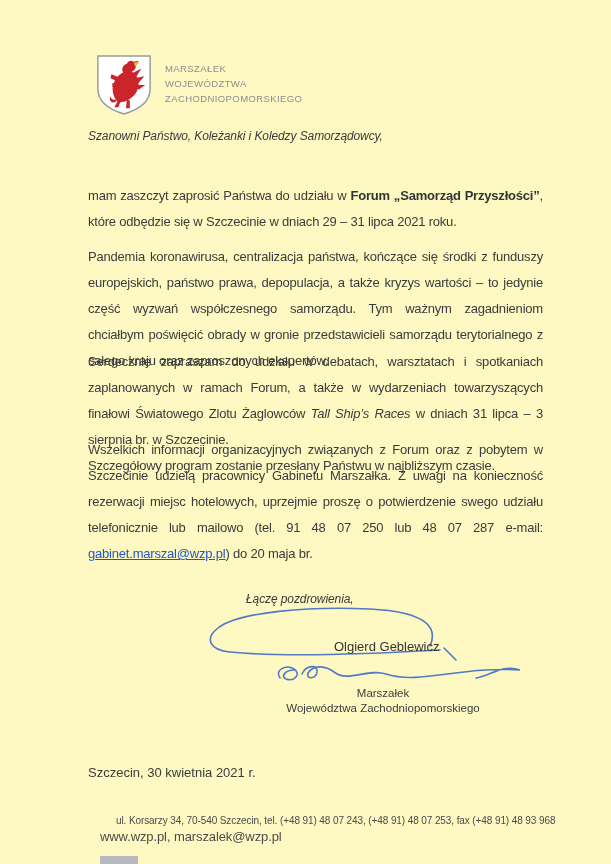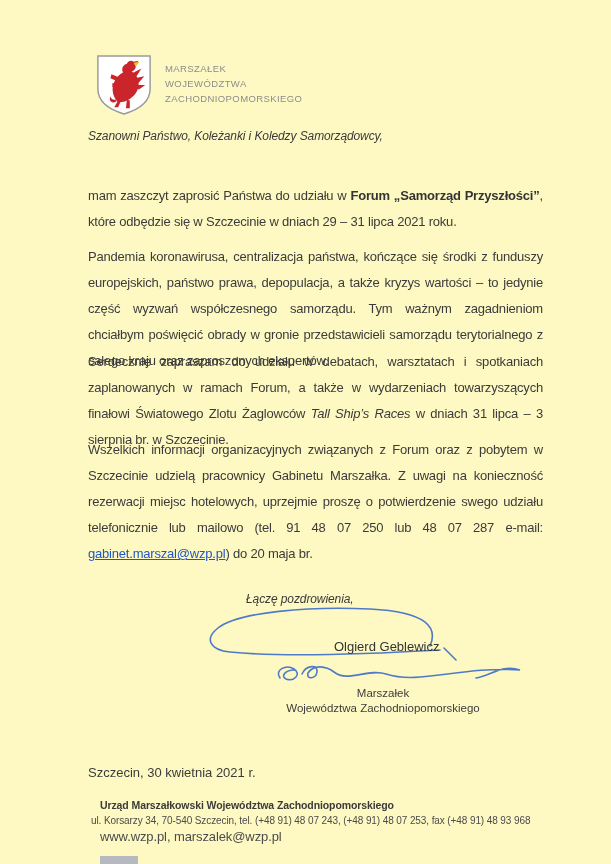--- a/index.html
+++ b/index.html
@@ -85,21 +85,21 @@
 
   
   .footer-org{
     top:799px;left:100px;
     font-size:10.5px;
     font-weight:bold;
     color:#3a3a3a;
     letter-spacing:-0.1px;
   }
   .footer-address{
-    top:815px;left:91px;
+    top:815px;left:116px;
     font-size:10px;
     color:#4b4b4b;
     letter-spacing:-0.1px;
   }
   .footer-web{
     top:829px;left:100px;
     font-size:13px;
     color:#4b4b4b;
     letter-spacing:-0.1px;
   }
@@ -141,20 +141,21 @@
   <div class="abs salutation">Szanowni Państwo, Koleżanki i Koledzy Samorządowcy,</div>
 
   <div class="abs para" style="top:183px">
     <span>mam zaszczyt zaprosić Państwa do udziału w </span><b>Forum „Samorząd Przyszłości”</b><span>, które odbędzie się w Szczecinie w dniach 29 – 31 lipca 2021 roku.</span>
   </div>
 
   <div class="abs para" style="top:244px">Pandemia koronawirusa, centralizacja państwa, kończące się środki z funduszy europejskich, państwo prawa, depopulacja, a także kryzys wartości – to jedynie część wyzwań współczesnego samorządu. Tym ważnym zagadnieniom chciałbym poświęcić obrady w gronie przedstawicieli samorządu terytorialnego z całego kraju oraz zaproszonych ekspertów.</div>
 
   <div class="abs para" style="top:349px">
     <div><span>Serdecznie zapraszam do udziału w debatach, warsztatach i spotkaniach zaplanowanych w ramach Forum, a także w wydarzeniach towarzyszących finałowi Światowego Zlotu Żaglowców </span><span class="em-it">Tall Ship’s Races</span><span> w dniach 31 lipca – 3 sierpnia br. w Szczecinie.</span></div>
+    <div class="noj">Szczegółowy program zostanie przesłany Państwu w najbliższym czasie.</div>
   </div>
 
   <div class="abs para" style="top:437px">
     <span>Wszelkich informacji organizacyjnych związanych z Forum oraz z pobytem w Szczecinie udzielą pracownicy Gabinetu Marszałka. Z uwagi na konieczność rezerwacji miejsc hotelowych, uprzejmie proszę o potwierdzenie swego udziału telefonicznie lub mailowo (tel. 91 48 07 250 lub 48 07 287 e-mail: </span><a class="mail-link" href="#">gabinet.marszal@wzp.pl</a><span>) do 20 maja br.</span>
   </div>
 
 
   <div class="abs closing">Łączę pozdrowienia,</div>
 
   <svg class="sig-svg" viewBox="0 0 340 92" aria-hidden="true">
@@ -167,19 +168,18 @@
   </svg>
 
   <div class="abs signer-name">Olgierd Geblewicz</div>
   <div class="abs signer-title">
     <div>Marszałek</div>
     <div>Województwa Zachodniopomorskiego</div>
   </div>
 
   <div class="abs dateline">Szczecin, 30 kwietnia 2021 r.</div>
 
-  <div class="abs footer-org">Urząd Marszałkowski Województwa Zachodniopomorskiego</div>
   <div class="abs footer-address">ul. Korsarzy 34, 70-540 Szczecin, tel. (+48 91) 48 07 243, (+48 91) 48 07 253, fax (+48 91) 48 93 968</div>
   <div class="abs footer-web">www.wzp.pl, marszalek@wzp.pl</div>
 
   <div class="abs bottom-partial"></div>
 
 </div>
 
 </body></html>

